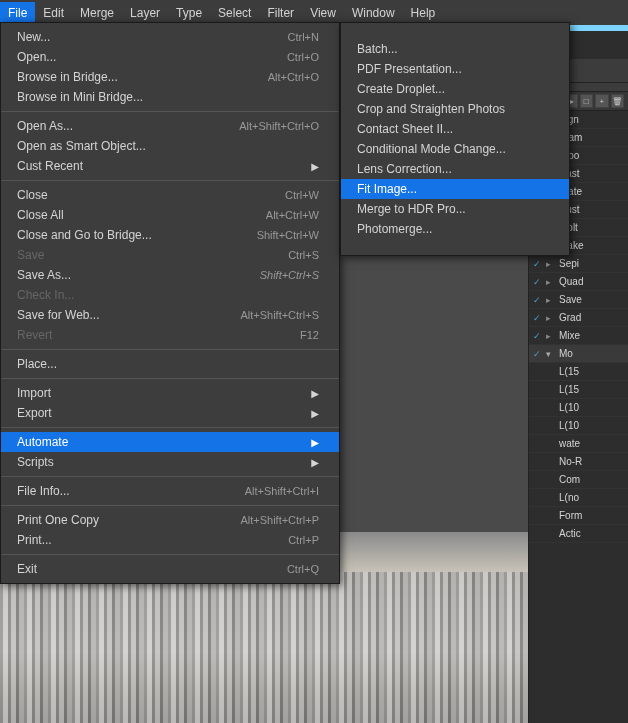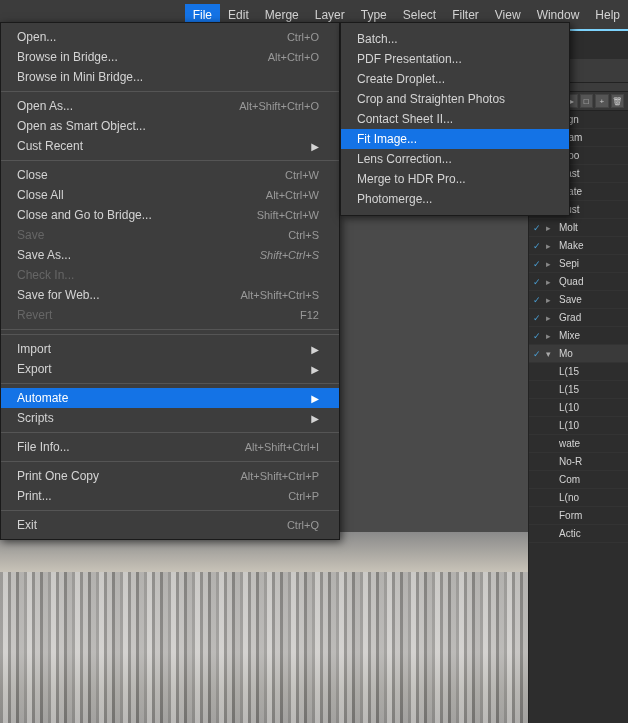--- a/index.html
+++ b/index.html
@@ -13,24 +13,23 @@
       overflow: hidden;
       position: relative;
     }
 
     
     .menu-bar {
       background: #3c3c3c;
       height: 31px;
       display: flex;
       align-items: center;
-      border-bottom: 2px solid #7dd3fc;
+      border-bottom: 6px solid #7dd3fc;
       position: relative;
       z-index: 1000;
-      justify-content: flex-end;
     }
     .menu-bar-item {
       padding: 2px 8px;
       color: #d4d4d4;
       cursor: pointer;
       height: 22px;
       display: flex;
       align-items: center;
     }
     .menu-bar-item.active {
@@ -85,21 +84,21 @@
     
     .automate-submenu {
       position: absolute;
       top: 22px;
       left: 340px;
       background: #3d3d3d;
       border: 1px solid #1a1a1a;
       box-shadow: 2px 2px 8px rgba(0,0,0,0.6);
       min-width: 230px;
       z-index: 2001;
-      padding: 6px 0;
+      padding: 16px 0;
     }
     .automate-submenu .menu-item {
       padding: 3px 20px 3px 16px;
     }
     .automate-submenu .menu-item.highlighted {
       background: #1473e6;
       color: #fff;
     }
 
     
@@ -440,20 +439,26 @@
           <span class="check"></span>
           <span class="folder-icon">  </span>
           <span class="name">Actic</span>
         </div>
       </div>
   </div>
 
 </div>
 
 <div class="file-menu" id="file-menu">
+<div class="menu-item">
+      <span>New...</span>
+      <span style="display: flex; align-items: center; gap: 4px;">
+        <span class="shortcut">Ctrl+N</span>
+      </span>
+    </div>
     <div class="menu-item">
       <span>Open...</span>
       <span style="display: flex; align-items: center; gap: 4px;">
         <span class="shortcut">Ctrl+O</span>
       </span>
     </div>
     <div class="menu-item">
       <span>Browse in Bridge...</span>
       <span style="display: flex; align-items: center; gap: 4px;">
         <span class="shortcut">Alt+Ctrl+O</span>
@@ -521,20 +526,24 @@
         <span class="shortcut">Alt+Shift+Ctrl+S</span>
       </span>
     </div>
     <div class="menu-item disabled">
       <span>Revert</span>
       <span style="display: flex; align-items: center; gap: 4px;">
         <span class="shortcut">F12</span>
       </span>
     </div>
     <div class="menu-separator"></div>
+    <div class="menu-item">
+      <span>Place...</span>
+      <span style="display: flex; align-items: center; gap: 4px;"></span>
+    </div>
     <div class="menu-separator"></div>
     <div class="menu-item">
       <span>Import</span>
       <span style="display: flex; align-items: center; gap: 4px;">
         <span class="arrow">▶</span>
       </span>
     </div>
     <div class="menu-item">
       <span>Export</span>
       <span style="display: flex; align-items: center; gap: 4px;">
@@ -592,25 +601,28 @@
     </div>
     <div class="menu-item">
       <span>Create Droplet...</span>
     </div>
     <div class="menu-item">
       <span>Crop and Straighten Photos</span>
     </div>
     <div class="menu-item">
       <span>Contact Sheet II...</span>
     </div>
+    <div class="menu-item">
+      <span>Conditional Mode Change...</span>
+    </div>
+    <div class="menu-item">
+      <span>Lens Correction...</span>
+    </div>
     <div class="menu-item highlighted">
       <span>Fit Image...</span>
     </div>
     <div class="menu-item">
-      <span>Lens Correction...</span>
-    </div>
-    <div class="menu-item">
       <span>Merge to HDR Pro...</span>
     </div>
     <div class="menu-item">
       <span>Photomerge...</span>
     </div>
   </div>
 
 </body></html>

